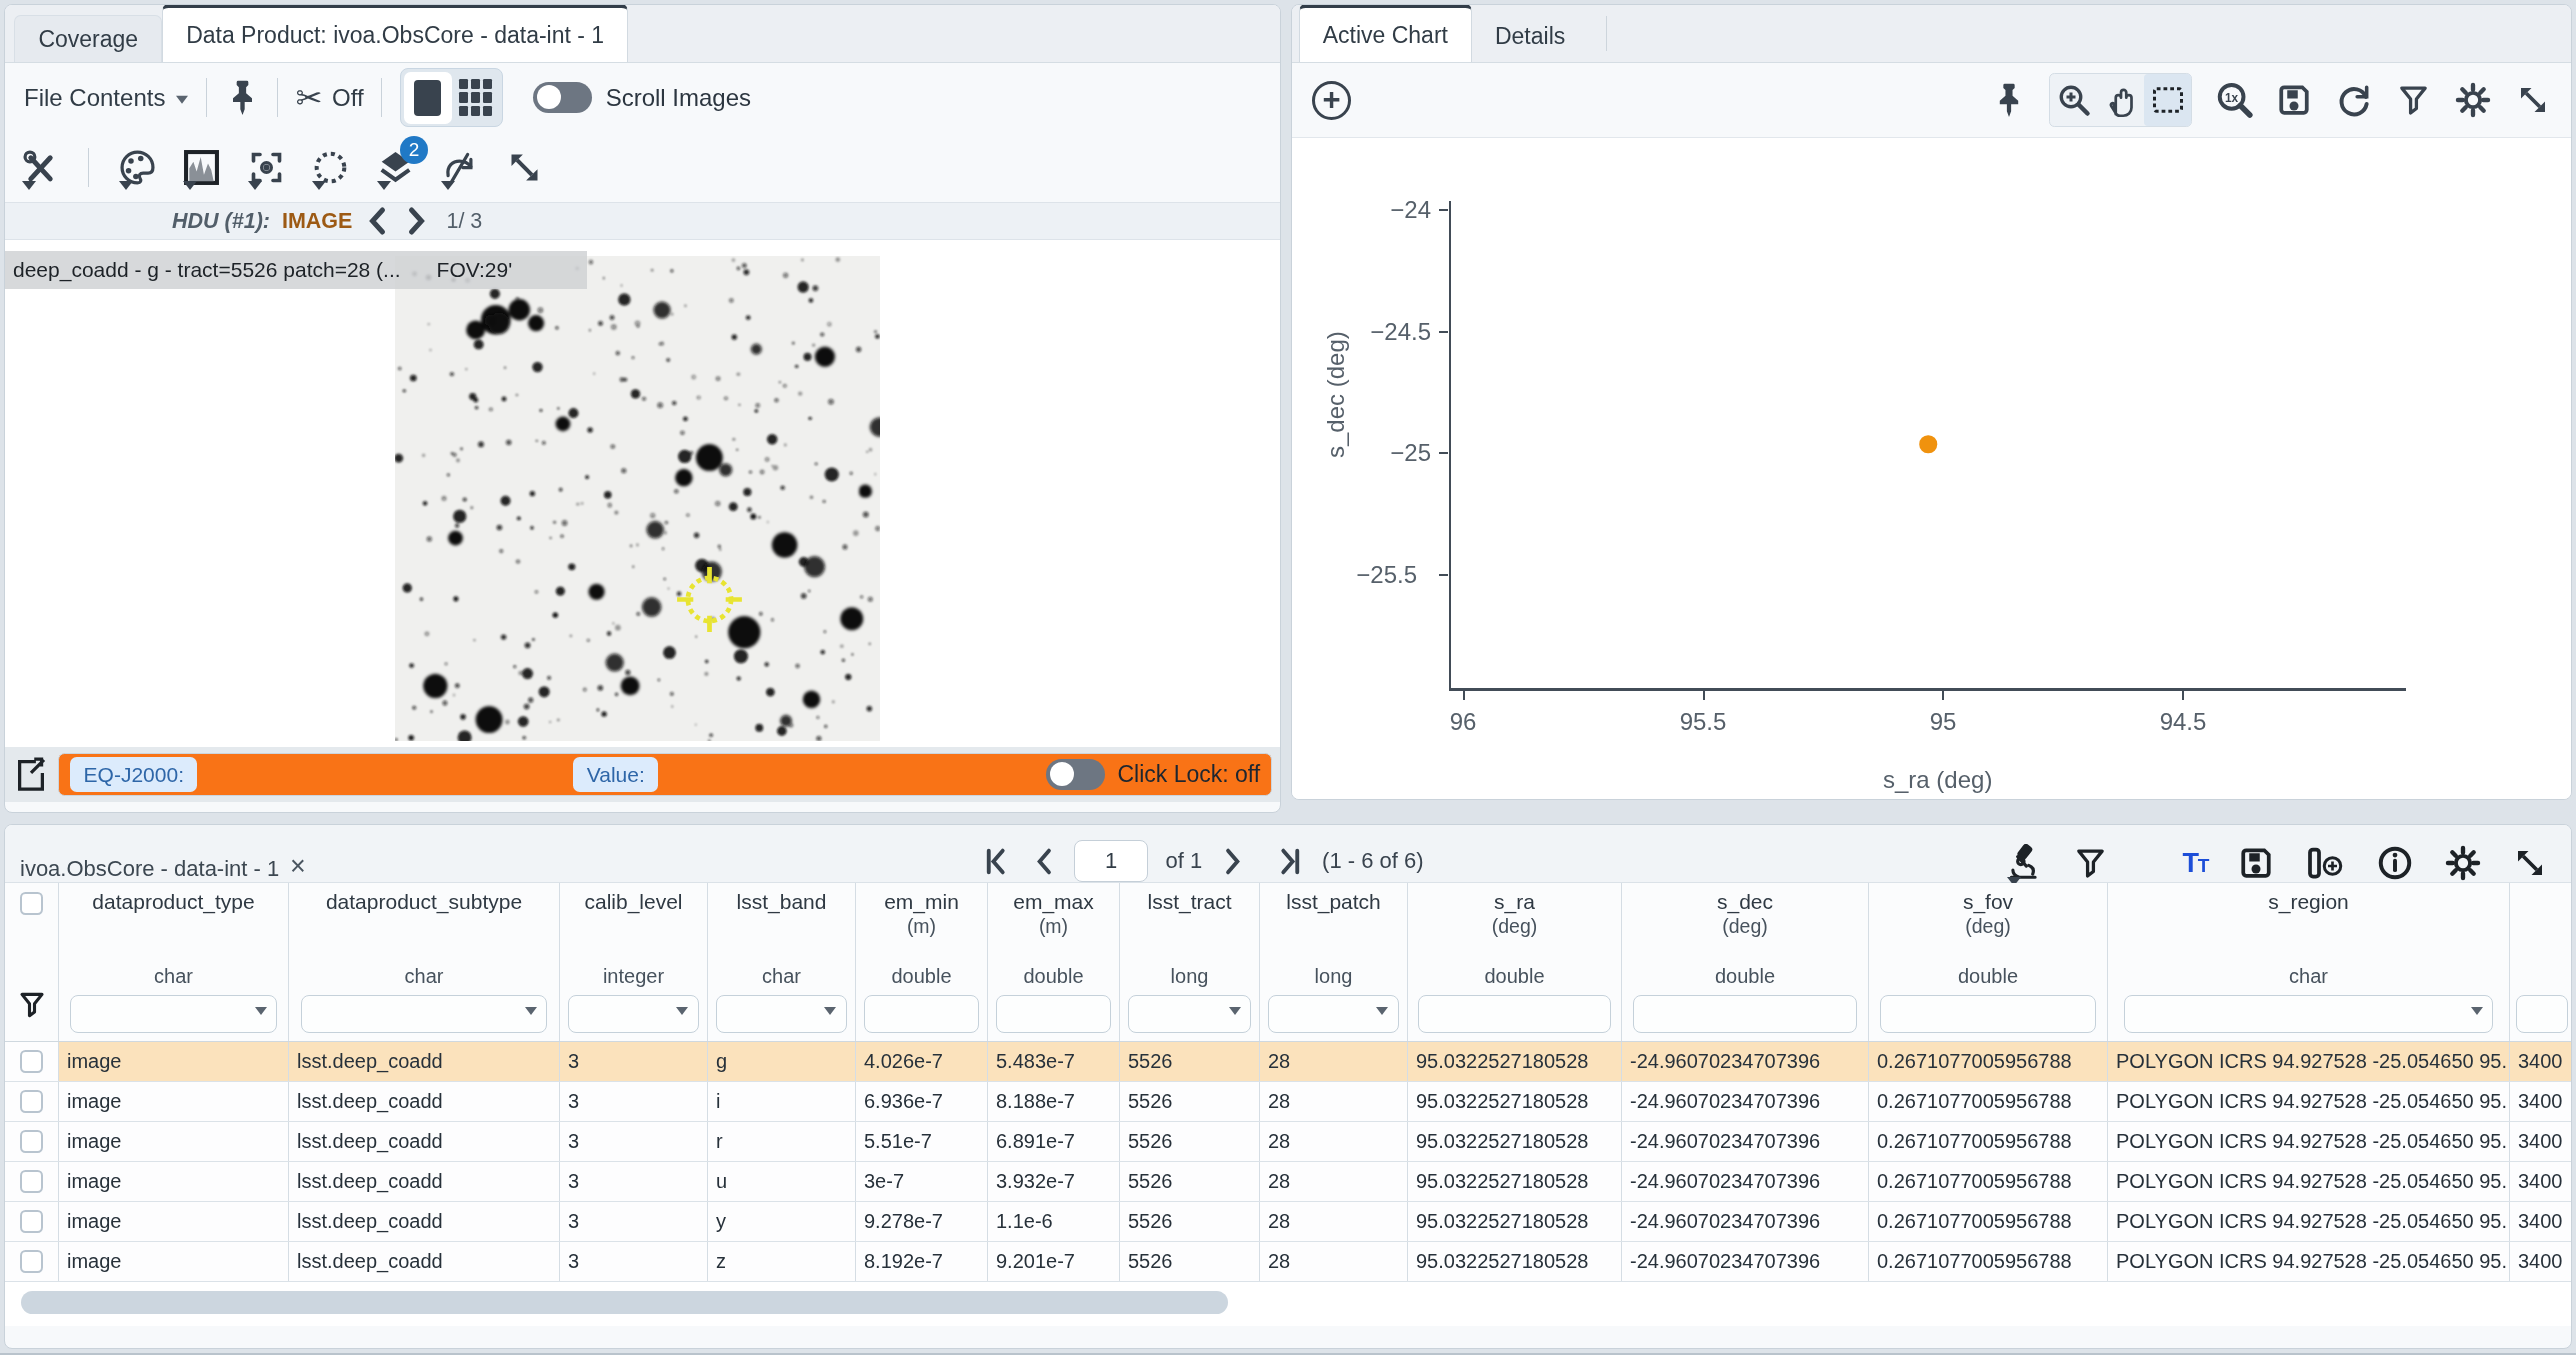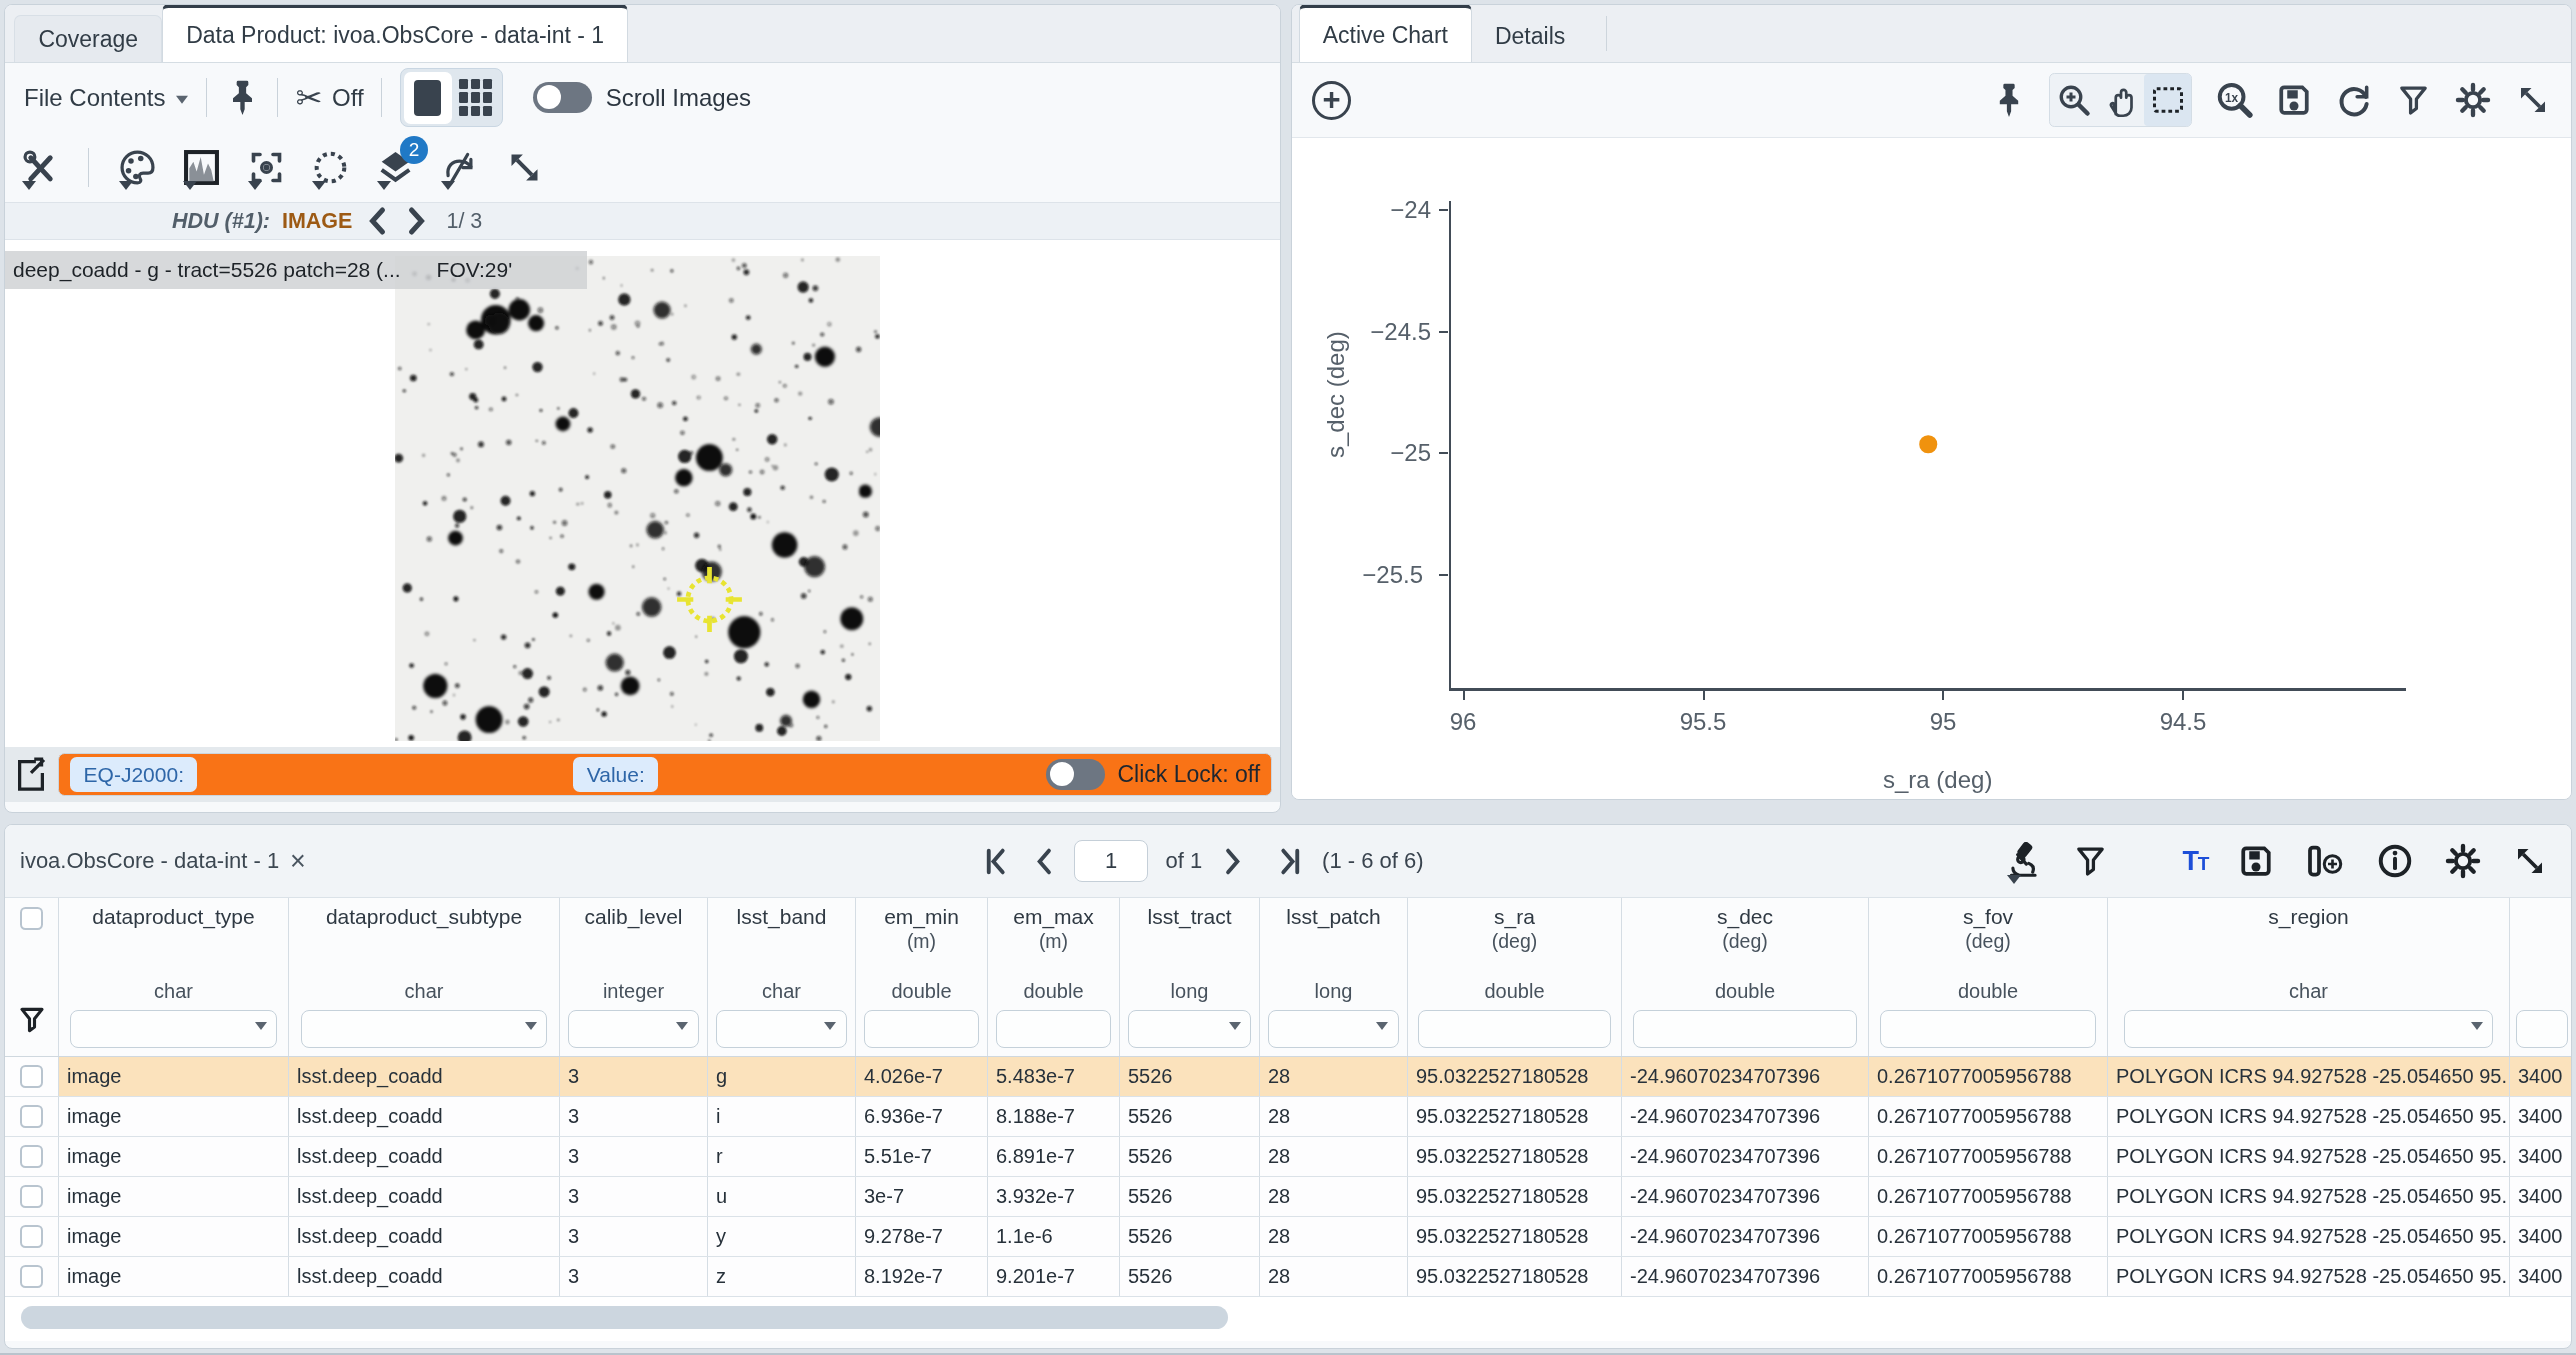--- a/index.html
+++ b/index.html
@@ -68,21 +68,21 @@
   .chart-body { position:relative; height:668px; background:#ffffff; }
   .axis-line { position:absolute; background:#424c57; }
   .tick { position:absolute; background:#424c57; }
   .tick-label { position:absolute; font-size:24px; color:#56606a; transform:translate(-50%,0); }
   .ytick-label { transform:translate(-100%,-50%); }
   .axis-title { position:absolute; font-size:24px; color:#56606a; }
   #ylabel { transform:rotate(-90deg) translate(50%,0); transform-origin:center; }
   .datapoint { position:absolute; width:17.5px; height:17.5px; border-radius:50%; transform:translate(-50%,-50%); }
 
   
-  .table-toolbar { height:73px; display:flex; align-items:center; position:relative; border-bottom:1.3px solid #dbe2e8; background:#f1f4f7; }
+  .table-toolbar { height:58px; display:flex; align-items:flex-end; position:relative; border-bottom:1.3px solid #dbe2e8; background:#f1f4f7; }
   .table-title { font-size:22px; color:#3c4751; margin-left:15px; }
   .table-close { font-size:27px; color:#4a5560; margin-left:10.8px; }
   .pagination { position:absolute; left:976px; display:flex; align-items:center; gap:17.5px; }
   .pg-input { width:74px; height:42px; border:1.3px solid #c5cfd8; border-radius:8px; background:#fff; text-align:center; font-size:22px; color:#313c46; font-family:inherit; }
   .pg-text { font-size:22px; color:#39434e; }
   .table-icons { margin-left:auto; display:flex; align-items:center; gap:30px; padding-right:23px; }
   .tt-icon { font-size:27px; font-weight:bold; color:#1d4ed8; letter-spacing:-1.3px;margin-left:44px; }
   .tt-icon small { font-size:19px; font-weight:bold; }
 
   #tgrid { position:relative; background:#fff; height:443px; overflow:hidden; }
@@ -676,21 +676,21 @@
       <div class="tick-label" style="left: 651px; top: 570px;">95</div>
       <div class="tick" style="left: 890px; top: 553px; width: 2px; height: 9.4px;"></div>
       <div class="tick-label" style="left: 891px; top: 570px;">94.5</div>
       <div class="tick" style="left: 147px; top: 71px; width: 9.4px; height: 2px;"></div>
       <div class="tick-label ytick-label" style="left: 139px; top: 72px;">−24</div>
       <div class="tick" style="left: 147px; top: 193px; width: 9.4px; height: 2px;"></div>
       <div class="tick-label ytick-label" style="left: 139px; top: 194px;">−24.5</div>
       <div class="tick" style="left: 147px; top: 314px; width: 9.4px; height: 2px;"></div>
       <div class="tick-label ytick-label" style="left: 139px; top: 315px;">−25</div>
       <div class="tick" style="left: 147px; top: 436px; width: 9.4px; height: 2px;"></div>
-      <div class="tick-label ytick-label" style="left: 131px; top: 437px;">−25.5</div>
+      <div class="tick-label ytick-label" style="left: 125px; top: 437px;">−25.5</div>
       <div class="datapoint" style="left: 636px; top: 306px; background: rgb(240, 146, 14);"></div>
     </div>
 </section>
 
 <section class="panel" id="table-panel">
   <div class="table-toolbar">
     <span class="table-title">ivoa.ObsCore - data-int - 1</span>
     <span class="table-close">×</span>
 
     <span class="pagination">

